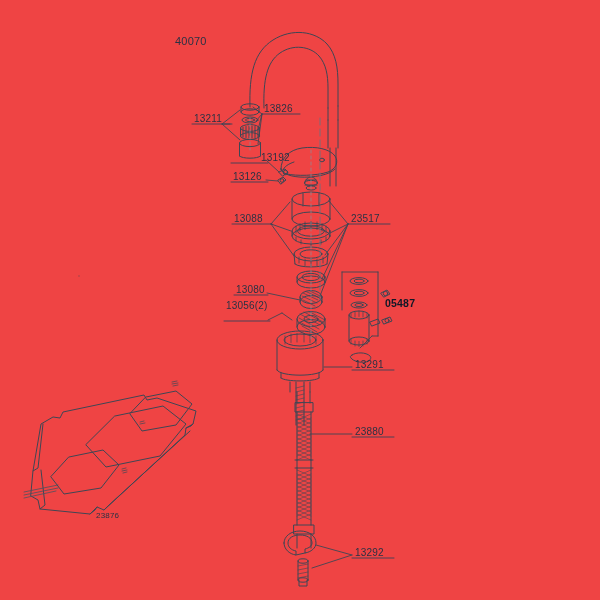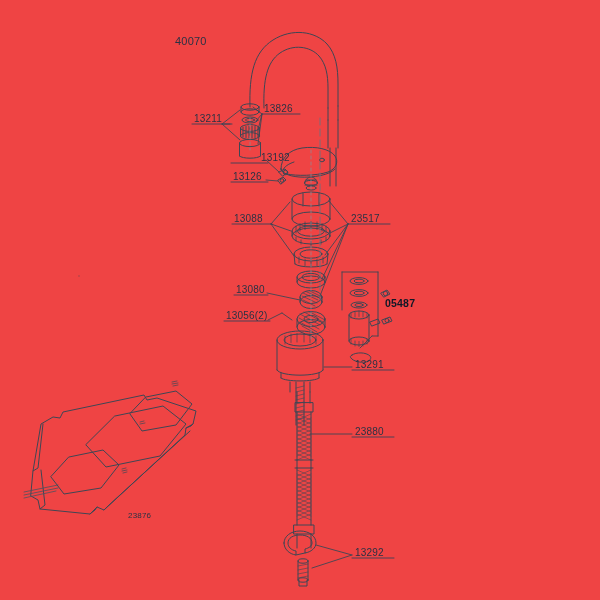--- a/index.html
+++ b/index.html
@@ -348,25 +348,25 @@
   <div class="callout" style="left:233px; top:152px;margin-left:28px;">13192</div>
 
   <div class="callout" style="left:233px; top:171px;">13126</div>
 
   <div class="callout" style="left:234px; top:213px;">13088</div>
 
   <div class="callout" style="left:351px; top:213px;">23517</div>
 
   <div class="callout" style="left:236px; top:284px;">13080</div>
 
-  <div class="callout" style="left:226px; top:310px;text-align:right;">13056(2)</div>
+  <div class="callout" style="left:226px; top:300px;text-align:right;">13056(2)</div>
 
   <div class="callout bold" style="left:385px; top:297px;">05487</div>
 
   <div class="callout" style="left:355px; top:359px;">13291</div>
 
   <div class="callout" style="left:355px; top:426px;">23880</div>
 
   <div class="callout" style="left:355px; top:547px;">13292</div>
 
-  <div class="callout plain" style="left:96px; top:510px; font-size:8px;margin-left:32px;">23876</div>
+  <div class="callout plain" style="left:96px; top:510px; font-size:8px;">23876</div>
 
 </div>
 
 </body></html>

